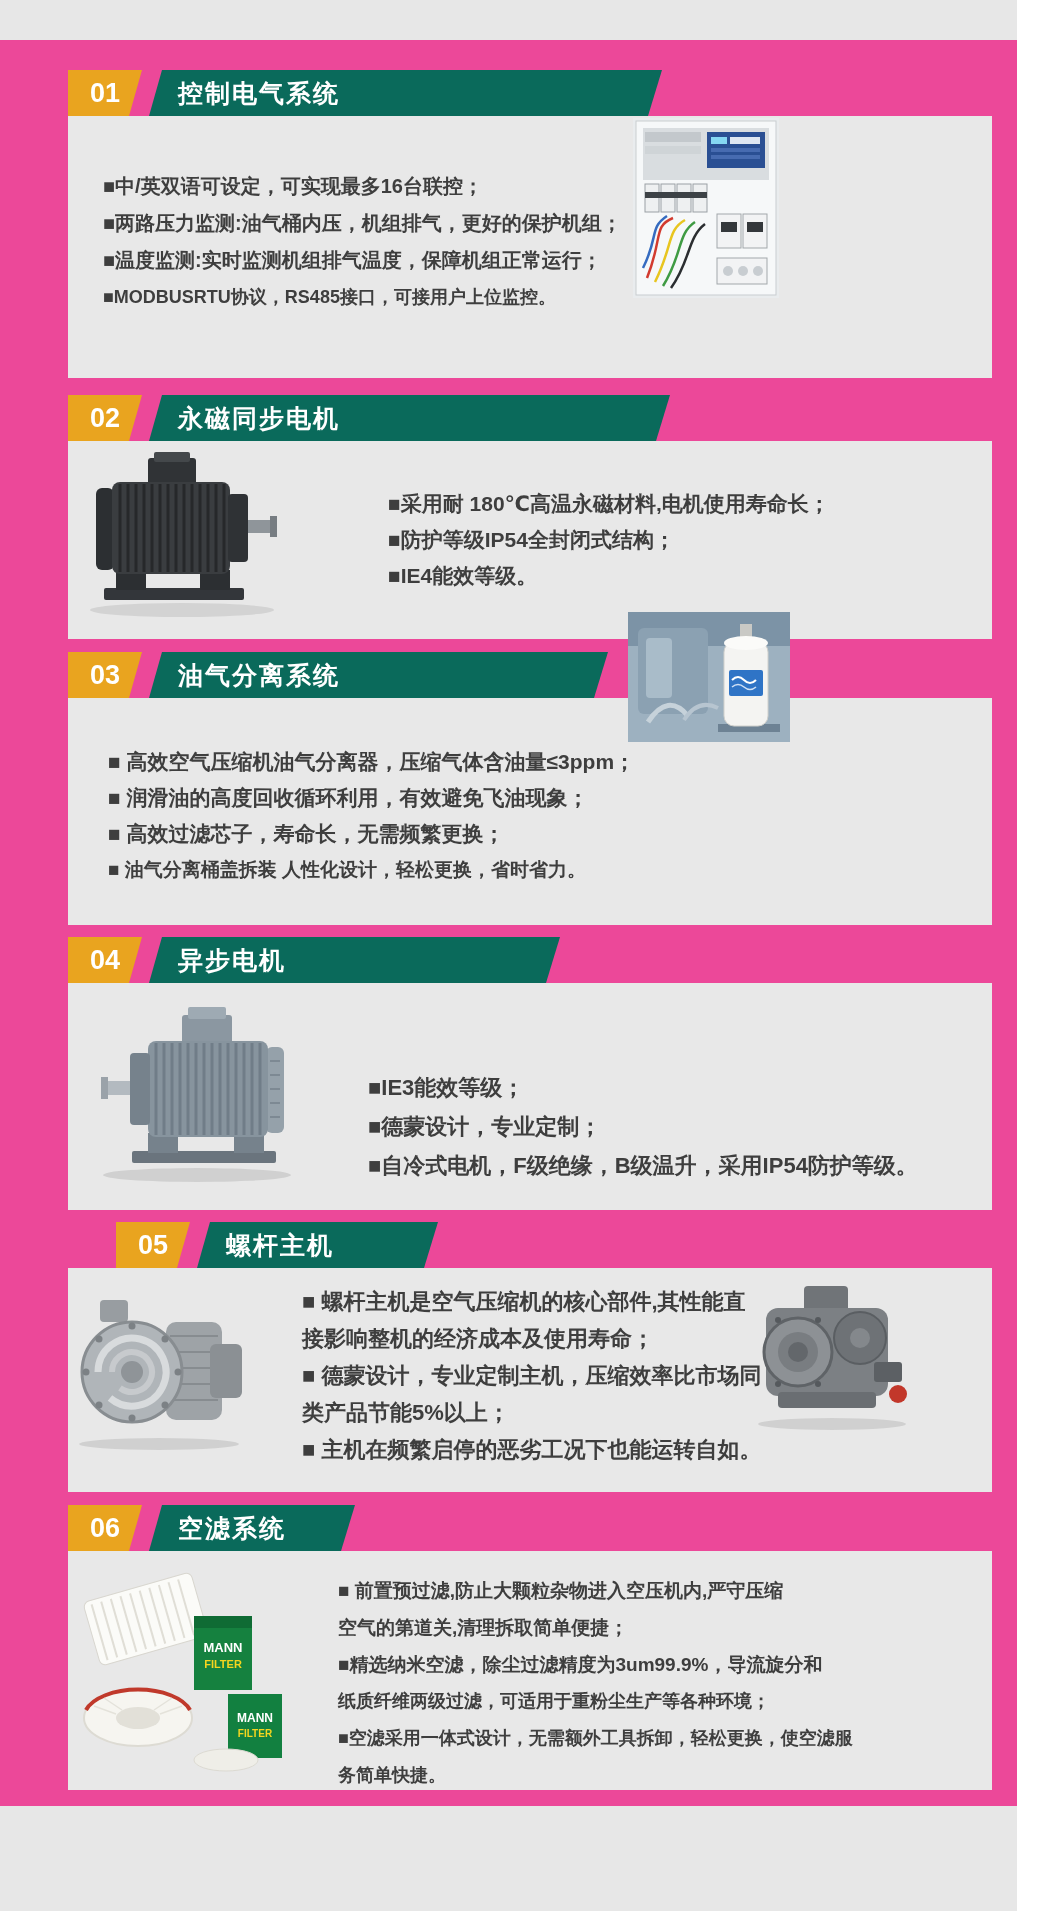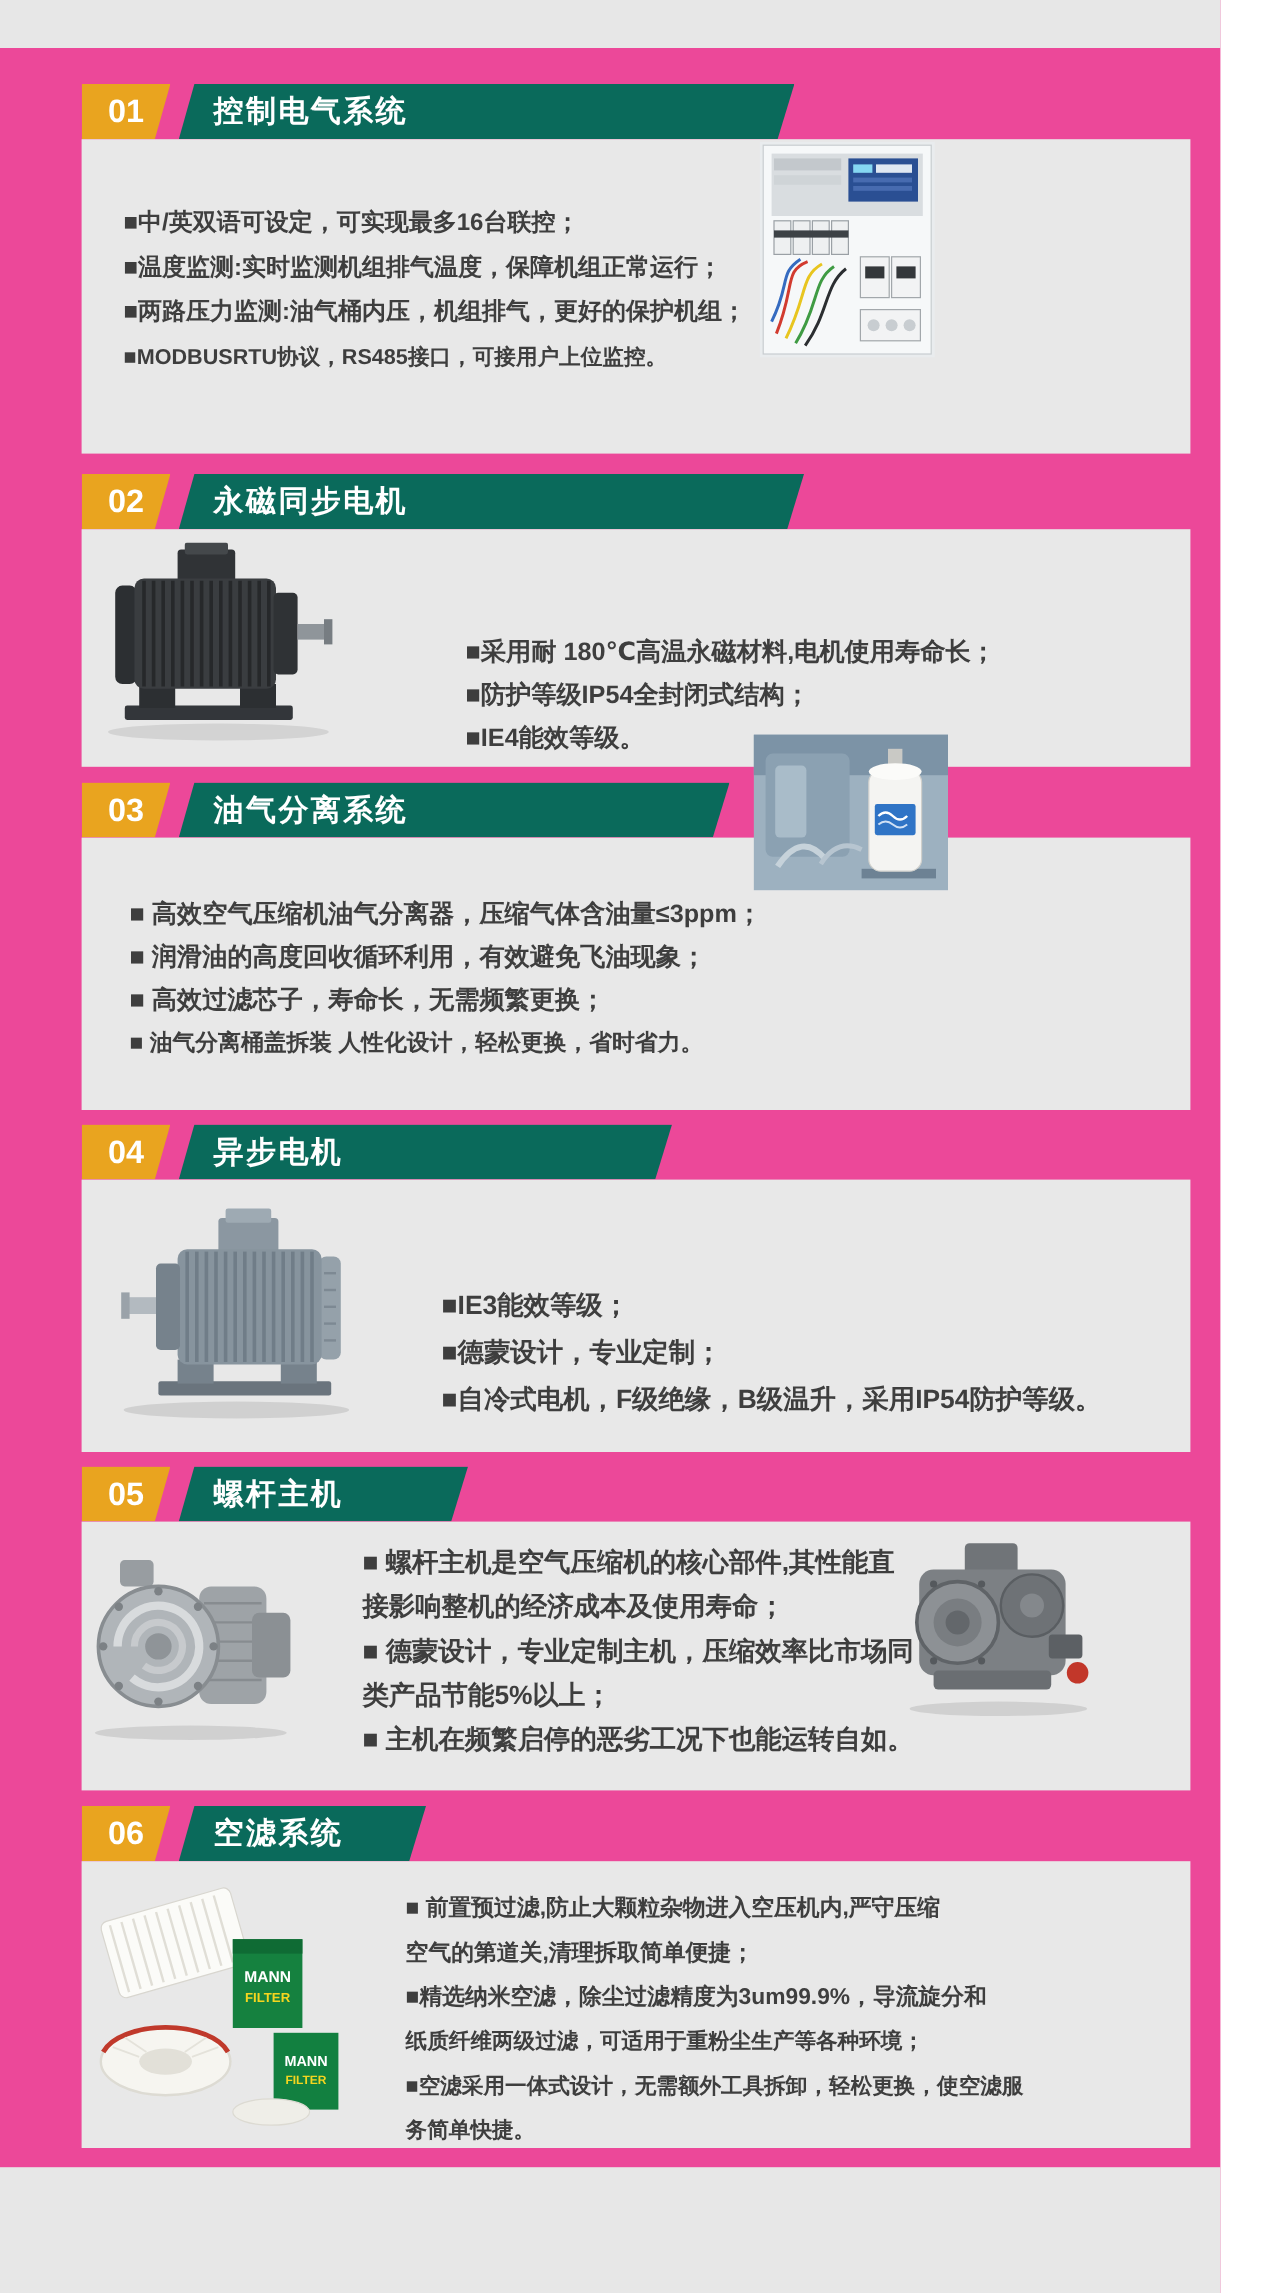--- a/index.html
+++ b/index.html
@@ -33,22 +33,22 @@
   <div class="graybar bar-top"></div>
 
   <div class="hdr" style="top:70px;width:594px;">
     <div class="banner"></div>
     <div class="num">01</div>
     <div class="title">控制电气系统</div>
   </div>
   <div class="panel" style="top:116px;height:262px;"></div>
   <div class="txt" style="left:103px;top:168px;--lh:37px;--fs:20px;--fs2:18px;">
     <div>■中/英双语可设定，可实现最多16台联控；</div>
+    <div>■两路压力监测:油气桶内压，机组排气，更好的保护机组；</div>
     <div>■温度监测:实时监测机组排气温度，保障机组正常运行；</div>
-    <div>■两路压力监测:油气桶内压，机组排气，更好的保护机组；</div>
     <div class="thin">■MODBUSRTU协议，RS485接口，可接用户上位监控。</div>
   </div>
   <div class="ph" style="left:633px;top:118px;width:146px;height:180px;">
     <svg viewBox="0 0 146 180">
       <rect width="146" height="180" fill="#e9ecee"></rect>
       <rect x="3" y="3" width="140" height="174" fill="#f6f8f9" stroke="#c9cdd0"></rect>
       <rect x="10" y="10" width="126" height="52" fill="#d9dde0"></rect>
       <rect x="74" y="14" width="58" height="36" fill="#2a4f93"></rect>
       <rect x="78" y="19" width="16" height="7" fill="#85d7f2"></rect>
       <rect x="97" y="19" width="30" height="7" fill="#dfe7f2"></rect>
@@ -82,21 +82,21 @@
         <circle cx="125" cy="153" r="5" fill="#c8cdd1"></circle>
     </svg>
   </div>
 
   <div class="hdr" style="top:395px;width:602px;">
     <div class="banner"></div>
     <div class="num">02</div>
     <div class="title">永磁同步电机</div>
   </div>
   <div class="panel" style="top:441px;height:198px;"></div>
-  <div class="txt" style="left:388px;top:486px;margin-top:40px;--lh:36px;--fs:21px;--fs2:19px;">
+  <div class="txt" style="left:388px;top:486px;--lh:36px;--fs:21px;--fs2:19px;">
     <div>■采用耐 180℃高温永磁材料,电机使用寿命长；</div>
     <div>■防护等级IP54全封闭式结构；</div>
     <div>■IE4能效等级。</div>
   </div>
   <div class="ph" style="left:82px;top:452px;width:200px;height:168px;">
     <svg viewBox="0 0 200 168">
       <ellipse cx="100" cy="158" rx="92" ry="7" fill="rgba(0,0,0,0.09)"></ellipse>
       <rect x="22" y="136" width="140" height="12" rx="2" fill="#33363a"></rect>
       <rect x="34" y="118" width="30" height="20" fill="#2c2f32"></rect>
       <rect x="118" y="118" width="30" height="20" fill="#2c2f32"></rect>
@@ -201,21 +201,21 @@
           <line x1="136" y1="38" x2="136" y2="130"></line>
             <line x1="144" y1="38" x2="144" y2="130"></line>
         </g>
         <rect x="150" y="48" width="20" height="72" rx="4" fill="#76828c"></rect>
         <rect x="170" y="76" width="26" height="14" fill="#b3bac0"></rect>
         <rect x="192" y="72" width="7" height="22" fill="#9aa2a9"></rect>
       </g>
     </svg>
   </div>
 
-  <div class="hdr" style="top:1222px;width:322px;">
+  <div class="hdr" style="top:1222px;width:322px;margin-left:48px;">
     <div class="banner"></div>
     <div class="num">05</div>
     <div class="title">螺杆主机</div>
   </div>
   <div class="panel" style="top:1268px;height:224px;"></div>
   <div class="txt" style="left:270px;top:1283px;margin-left:32px;--lh:37px;--fs:22px;--fs2:20px;">
     <div>■ 螺杆主机是空气压缩机的核心部件,其性能直</div>
     <div>接影响整机的经济成本及使用寿命；</div>
     <div>■ 德蒙设计，专业定制主机，压缩效率比市场同</div>
     <div>类产品节能5%以上；</div>

